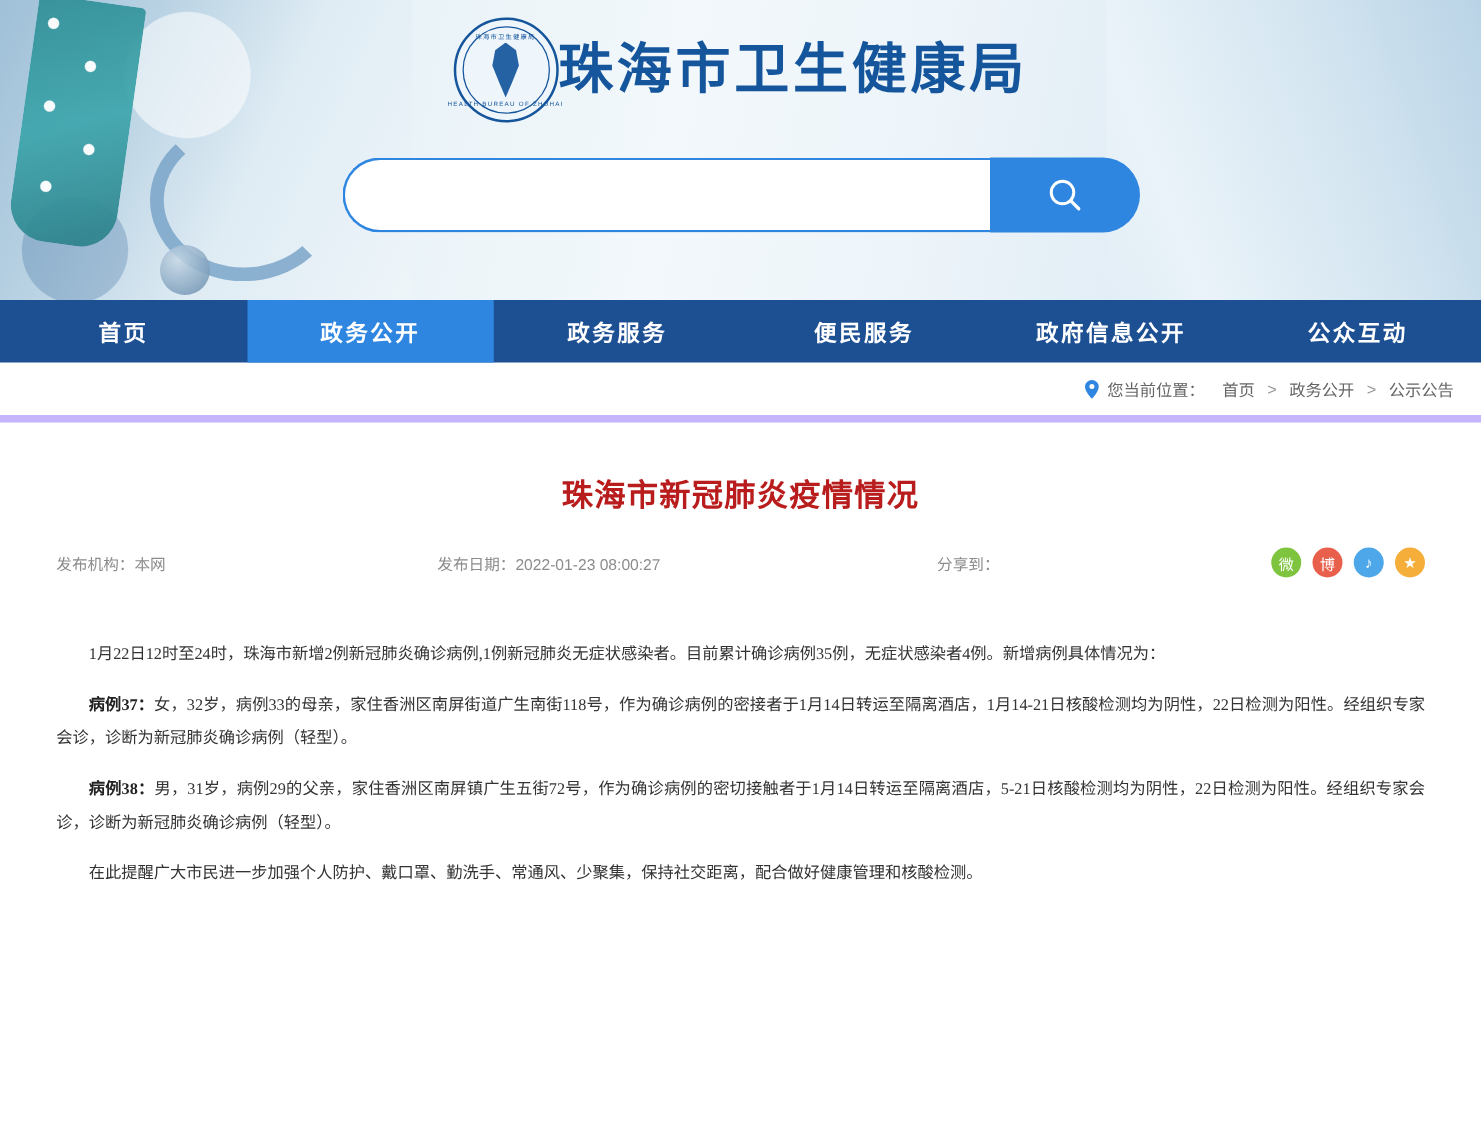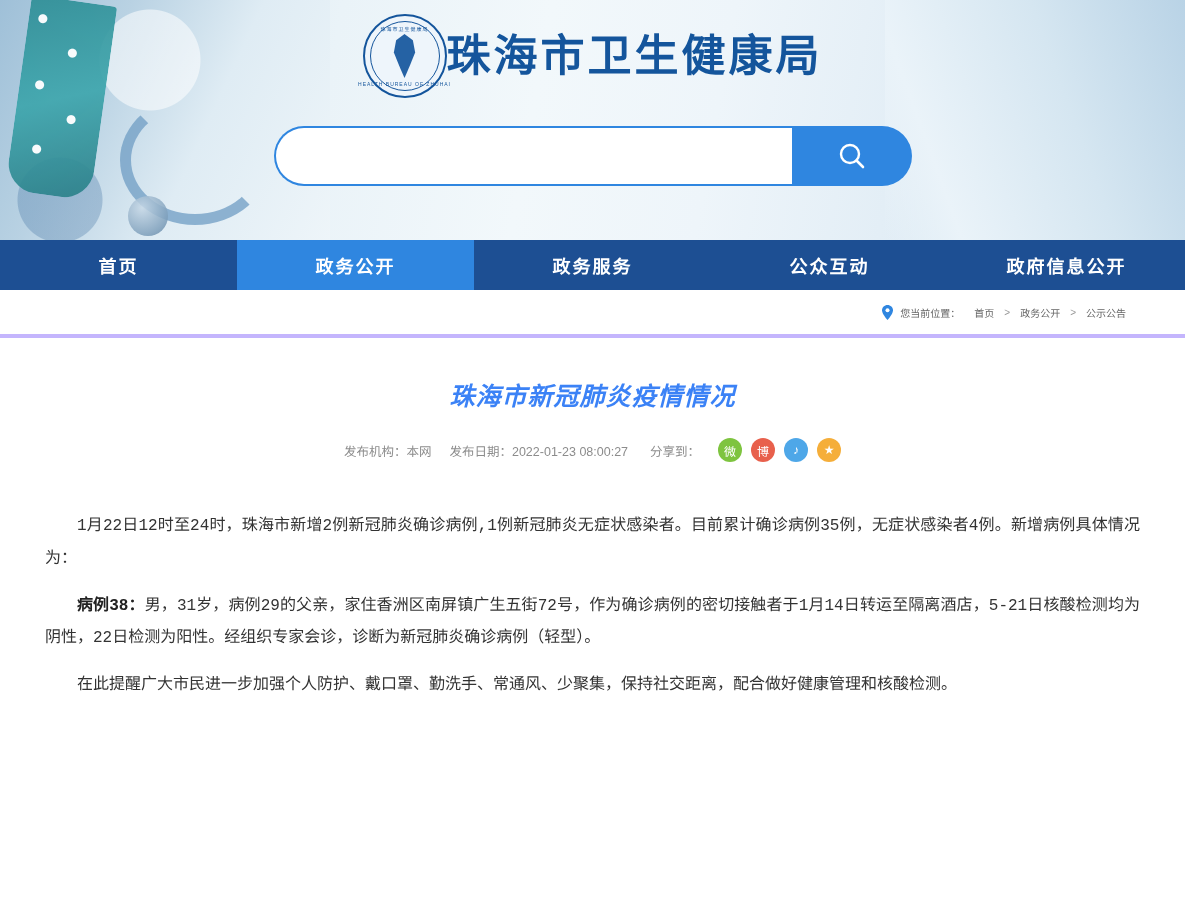--- a/index.html
+++ b/index.html
@@ -183,53 +183,52 @@
     font-family: "DejaVu Sans", "Liberation Sans", sans-serif;
   }
   .nav-item.active { background: #2f86e0; }
 
   
   .crumb-row {
     height: 48px;
     display: flex;
     align-items: center;
     justify-content: flex-end;
-    padding-right: 59px;
-    font-size: 10px;
+    padding-right: 22px;
+    font-size: 13px;
     color: #666666;
-    border-bottom: 4px solid #c4b5fd;
+    border-bottom: 6px solid #c4b5fd;
   }
   .crumb-pin {
     margin-right: 6px;
     color: #2f86e0;
     display: inline-flex;
     align-items: center;
   }
   .crumb-row a { color: #666666; text-decoration: none; }
   .crumb-sep { margin: 0 10px; color: #999999; }
   .crumb-label { margin-right: 14px; }
 
   
   .article {
     padding: 38px 45px 0 45px;
   }
   .art-title {
     text-align: center;
     font-size: 25px;
     font-weight: bold;
-    color: #3b82f6;
+    color: #b91c1c;
     letter-spacing: 1px;
     margin: 0 0 26px 0;
     font-family: "DejaVu Sans", "Liberation Sans", sans-serif;
-    font-style: italic;
   }
   .art-meta {
     display: flex;
     align-items: center;
-    justify-content: center;
+    justify-content: space-between;
     gap: 18px;
     font-size: 12.5px;
     color: #8c8c8c;
     padding-bottom: 18px;
   }
   .art-meta .share-label { margin-left: 4px; }
   .share-icons { display: flex; align-items: center; gap: 9px; }
   .share-ico {
     width: 24px; height: 24px;
     border-radius: 50%;
@@ -238,24 +237,24 @@
     font-size: 12px;
     cursor: pointer;
   }
   .ico-wechat { background: #7ec43f; }
   .ico-weibo  { background: #e8604c; }
   .ico-bell   { background: #4ea7e8; }
   .ico-star   { background: #f5ae3a; }
 
   .art-body {
     padding: 30px 0 0 0;
-    font-size: 16px;
+    font-size: 13px;
     line-height: 2.05;
     color: #333333;
-    font-family: Liberation Mono, monospace;
+    font-family: Liberation Serif, serif;
   }
   .art-body p {
     margin: 0 0 14px 0;
     text-indent: 2em;
     text-align: justify;
   }
   .art-body b { font-weight: bold; color: #222222; }
 </style>
 </head>
 <body>
@@ -288,22 +287,23 @@
           </svg>
         </span>
       </button>
     </div>
   </div>
 
   <nav class="nav">
     <div class="nav-item">首页</div>
     <div class="nav-item active">政务公开</div>
     <div class="nav-item">政务服务</div>
+    <div class="nav-item">便民服务</div>
+    <div class="nav-item">政府信息公开</div>
     <div class="nav-item">公众互动</div>
-    <div class="nav-item">政府信息公开</div>
   </nav>
 
   <div class="crumb-row">
     <span class="crumb-pin">
       <svg width="13" height="15" viewBox="0 0 13 15" aria-hidden="true">
         <path d="M6.5 0C3.5 0 1 2.4 1 5.3 1 9.2 6.5 15 6.5 15S12 9.2 12 5.3C12 2.4 9.5 0 6.5 0z" fill="#2f86e0"></path>
         <circle cx="6.5" cy="5.2" r="2" fill="#ffffff"></circle>
       </svg>
     </span>
     <span class="crumb-label">您当前位置：</span>
@@ -331,20 +331,23 @@
         <span class="share-ico ico-bell">♪</span>
         <span class="share-ico ico-star">★</span>
       </span>
     </div>
 
     <div class="art-body">
       <p>
         <b></b><span>1月22日12时至24时，珠海市新增2例新冠肺炎确诊病例,1例新冠肺炎无症状感染者。目前累计确诊病例35例，无症状感染者4例。新增病例具体情况为：</span>
       </p>
       <p>
+        <b>病例37：</b><span>女，32岁，病例33的母亲，家住香洲区南屏街道广生南街118号，作为确诊病例的密接者于1月14日转运至隔离酒店，1月14-21日核酸检测均为阴性，22日检测为阳性。经组织专家会诊，诊断为新冠肺炎确诊病例（轻型）。</span>
+      </p>
+      <p>
         <b>病例38：</b><span>男，31岁，病例29的父亲，家住香洲区南屏镇广生五街72号，作为确诊病例的密切接触者于1月14日转运至隔离酒店，5-21日核酸检测均为阴性，22日检测为阳性。经组织专家会诊，诊断为新冠肺炎确诊病例（轻型）。</span>
       </p>
       <p>
         <b></b><span>在此提醒广大市民进一步加强个人防护、戴口罩、勤洗手、常通风、少聚集，保持社交距离，配合做好健康管理和核酸检测。</span>
       </p>
     </div>
   </div>
 
 </div>
 

